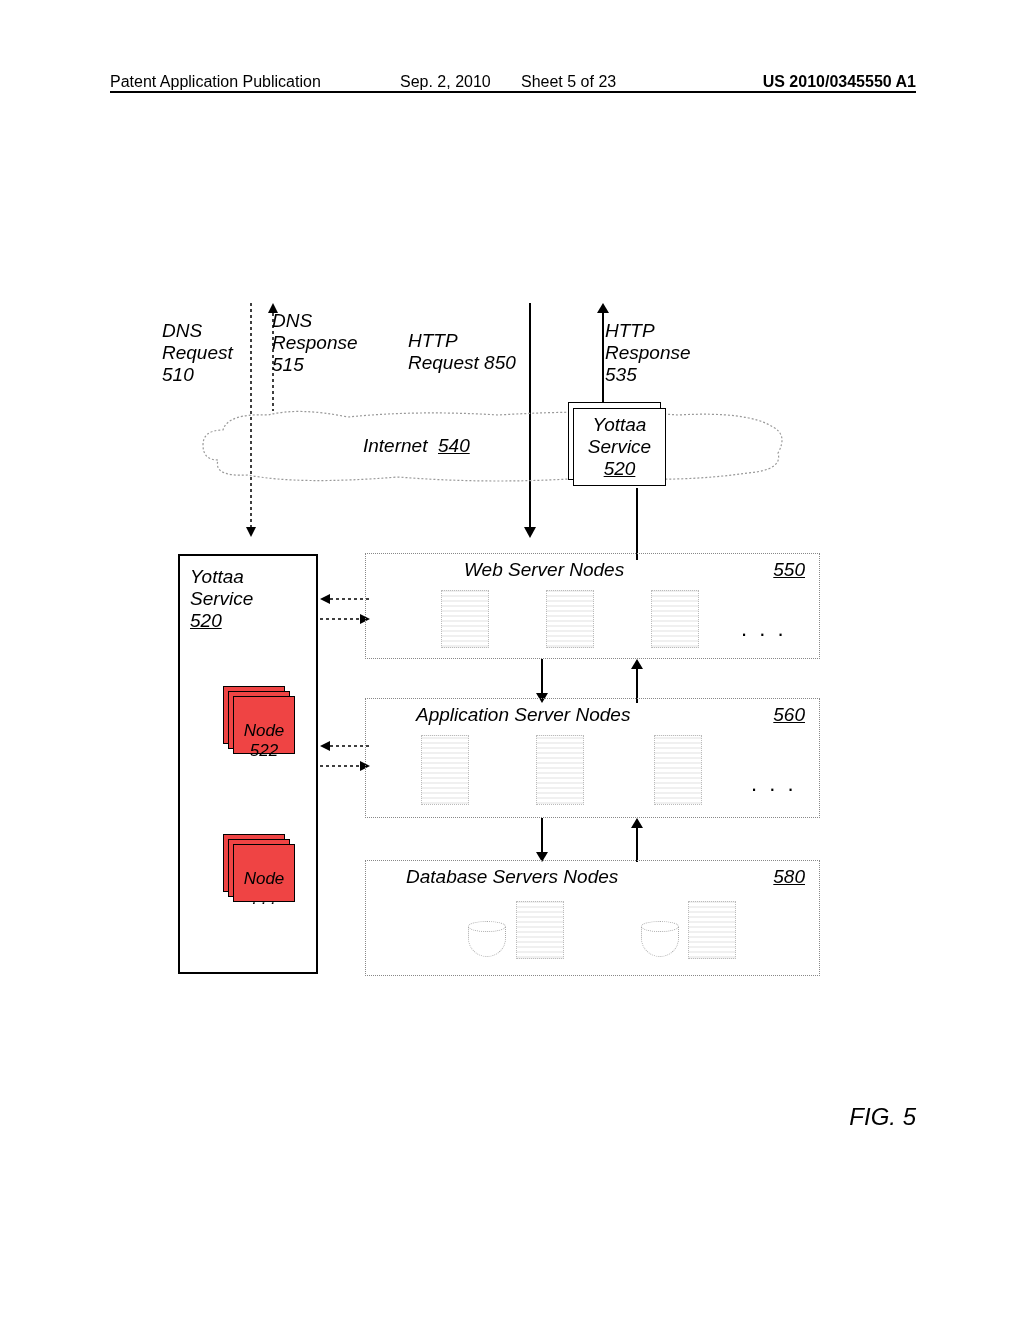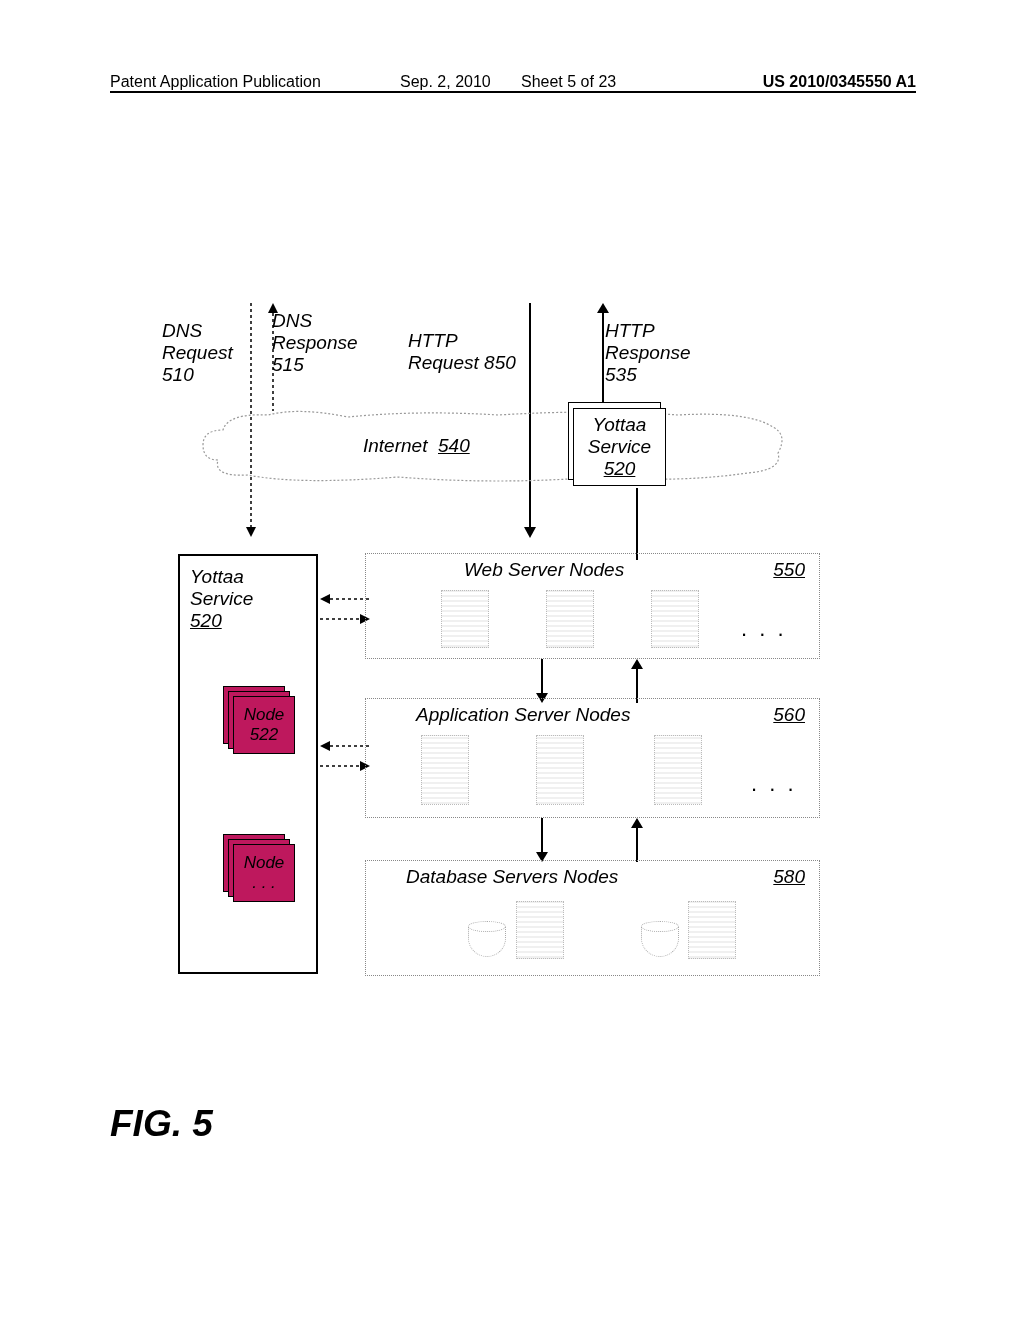--- a/index.html
+++ b/index.html
@@ -28,21 +28,21 @@
 .httpreq{position:absolute;top:140px;left:218px;width:120px}
 .httpresp{position:absolute;top:130px;left:415px;width:120px}
 .cloud{position:absolute;top:215px;left:8px;width:590px;height:82px}
 .cloud svg{position:absolute;top:0;left:0}
 .inet-lbl{position:absolute;top:30px;left:165px}
 .yot-top{position:absolute;top:3px;left:375px;width:93px;height:78px;border:1.5px solid #000;background:#fff;text-align:center;padding-top:5px}
 .yot-top-bk{position:absolute;top:-3px;left:370px;width:93px;height:78px;border:1.5px solid #000;background:#fff}
 .u{text-decoration:underline}
 .yot-side{position:absolute;top:364px;left:-12px;width:140px;height:420px;border:2.5px solid #000;padding:10px}
 .stack{position:absolute;width:72px;height:70px}
-.stk-b{position:absolute;border:1.5px solid #000;width:62px;height:58px;background:#be185d;text-align:center;padding-top:8px;font-size:17px}
+.stk-b{position:absolute;border:1.5px solid #000;width:62px;height:58px;background:#ef4444;text-align:center;padding-top:24px;font-size:17px}
 .s1{top:0;left:3px}
 .s2{top:5px;left:8px}
 .s3{top:10px;left:13px}
 .stack1{top:130px;left:40px}
 .stack2{top:278px;left:40px}
 .web{position:absolute;top:363px;left:175px;width:455px;height:106px}
 .web-lbl{position:absolute;top:5px;left:98px}
 .web-num{position:absolute;top:5px;right:14px}
 .server{position:absolute;width:48px;height:58px}
 .srv-box{border:1px dotted #bbb;width:48px;height:58px;background:repeating-linear-gradient(0deg,#f0f0f0,#f0f0f0 2px,#fff 2px,#fff 5px)}
@@ -60,21 +60,21 @@
 .db{position:absolute;top:670px;left:175px;width:455px;height:116px}
 .db-lbl{position:absolute;top:5px;left:40px}
 .db-num{position:absolute;top:5px;right:14px}
 .cyl{position:absolute;width:38px;height:40px}
 .cyl-t{width:38px;height:11px;border:1px dotted #aaa;border-radius:50%}
 .cyl-b{width:38px;height:30px;border:1px dotted #aaa;border-top:none;border-radius:0 0 19px 19px;margin-top:-5px}
 .cy1{top:60px;left:102px}
 .cy2{top:60px;left:275px}
 .dbs1{top:40px;left:150px}
 .dbs2{top:40px;left:322px}
-.fig{position:absolute;top:1028px;left:0;width:100%;text-align:left;font-size:37px;font-style:italic;font-weight:bold}
+.fig{position:absolute;top:1028px;left:0;width:100%;text-align:right;font-size:24px;font-style:italic;font-weight:normal}
 .arrow{position:absolute}
 .arrow svg{display:block}
 </style>
 </head>
 <body>
 
 <div class="page">
   <div class="hdr">
     <span class="pub">Patent Application Publication</span>
     <span class="date">Sep. 2, 2010</span>

